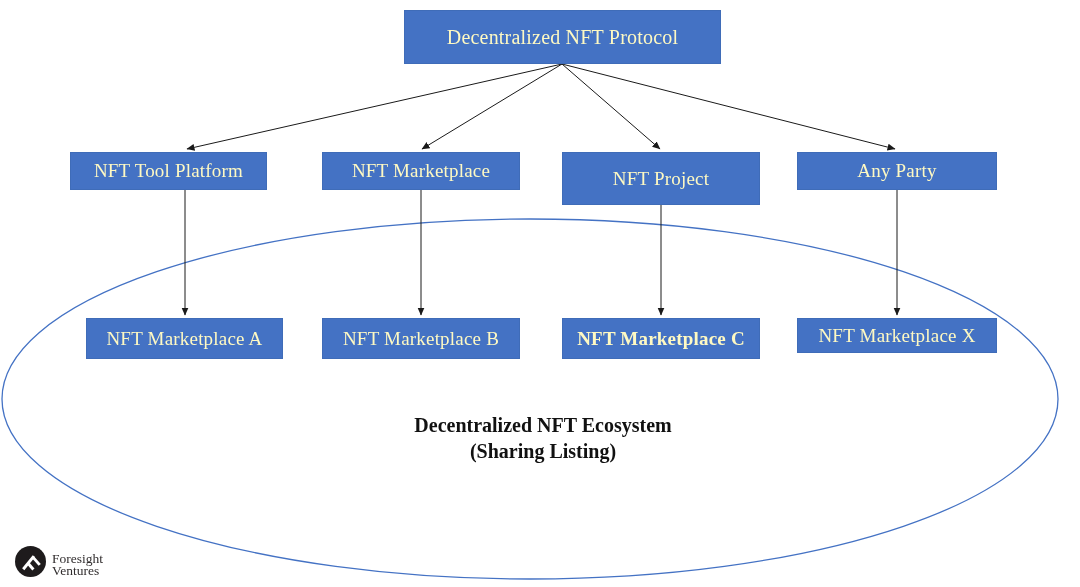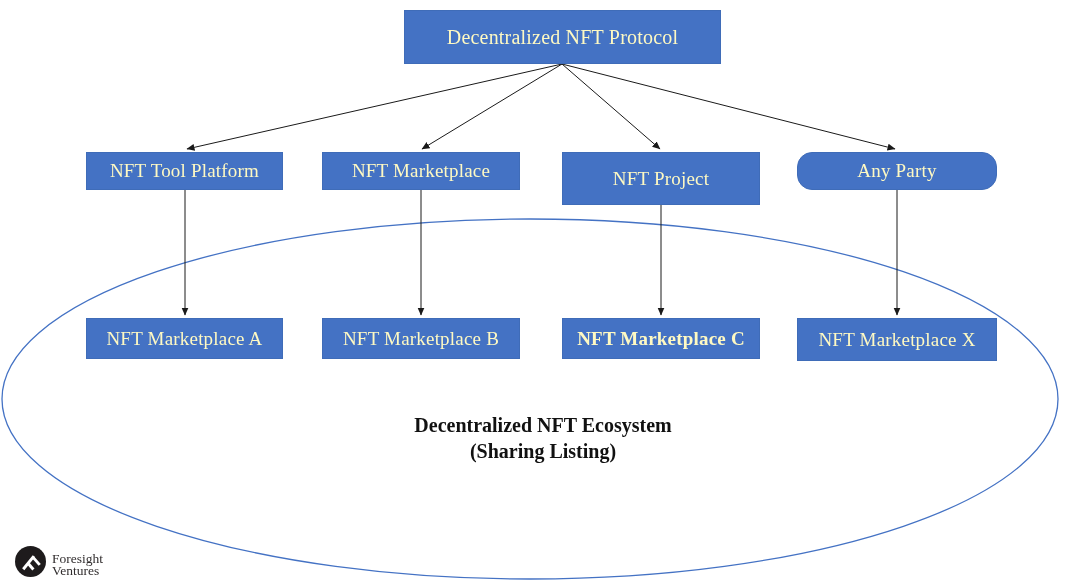--- a/index.html
+++ b/index.html
@@ -25,28 +25,28 @@
     box-sizing: border-box;
     color: #fef9c3;
     display: flex;
     align-items: center;
     justify-content: center;
     font-size: 19px;
     text-align: center;
     letter-spacing: 0.2px;
   }
   .node.root { left: 404px; top: 10px; width: 317px; height: 54px; font-size: 20px; }
-  .node.p0 { left: 86px;  top: 152px; width: 197px; height: 38px; }
+  .node.p0 { left: 70px;  top: 152px; width: 197px; height: 38px; }
   .node.p1 { left: 322px; top: 152px; width: 198px; height: 38px; }
   .node.p2 { left: 562px; top: 152px; width: 198px; height: 53px; }
-  .node.p3 { left: 797px; top: 152px; width: 200px; height: 38px; border-radius: 15px; }
+  .node.p3 { left: 797px; top: 152px; width: 200px; height: 38px; }
   .node.m0 { left: 86px;  top: 318px; width: 197px; height: 41px; }
   .node.m1 { left: 322px; top: 318px; width: 198px; height: 41px; justify-content: center; }
   .node.m2 { left: 562px; top: 318px; width: 198px; height: 41px; font-weight: bold; }
-  .node.m3 { left: 797px; top: 318px; width: 200px; height: 43px; }
+  .node.m3 { left: 797px; top: 318px; width: 200px; height: 35px; }
   .ecosystem-label {
     position: absolute;
     z-index: 2;
     left: 543px;
     top: 412px;
     transform: translateX(-50%);
     text-align: center;
     font-weight: bold;
     font-size: 20px;
     line-height: 26px;

